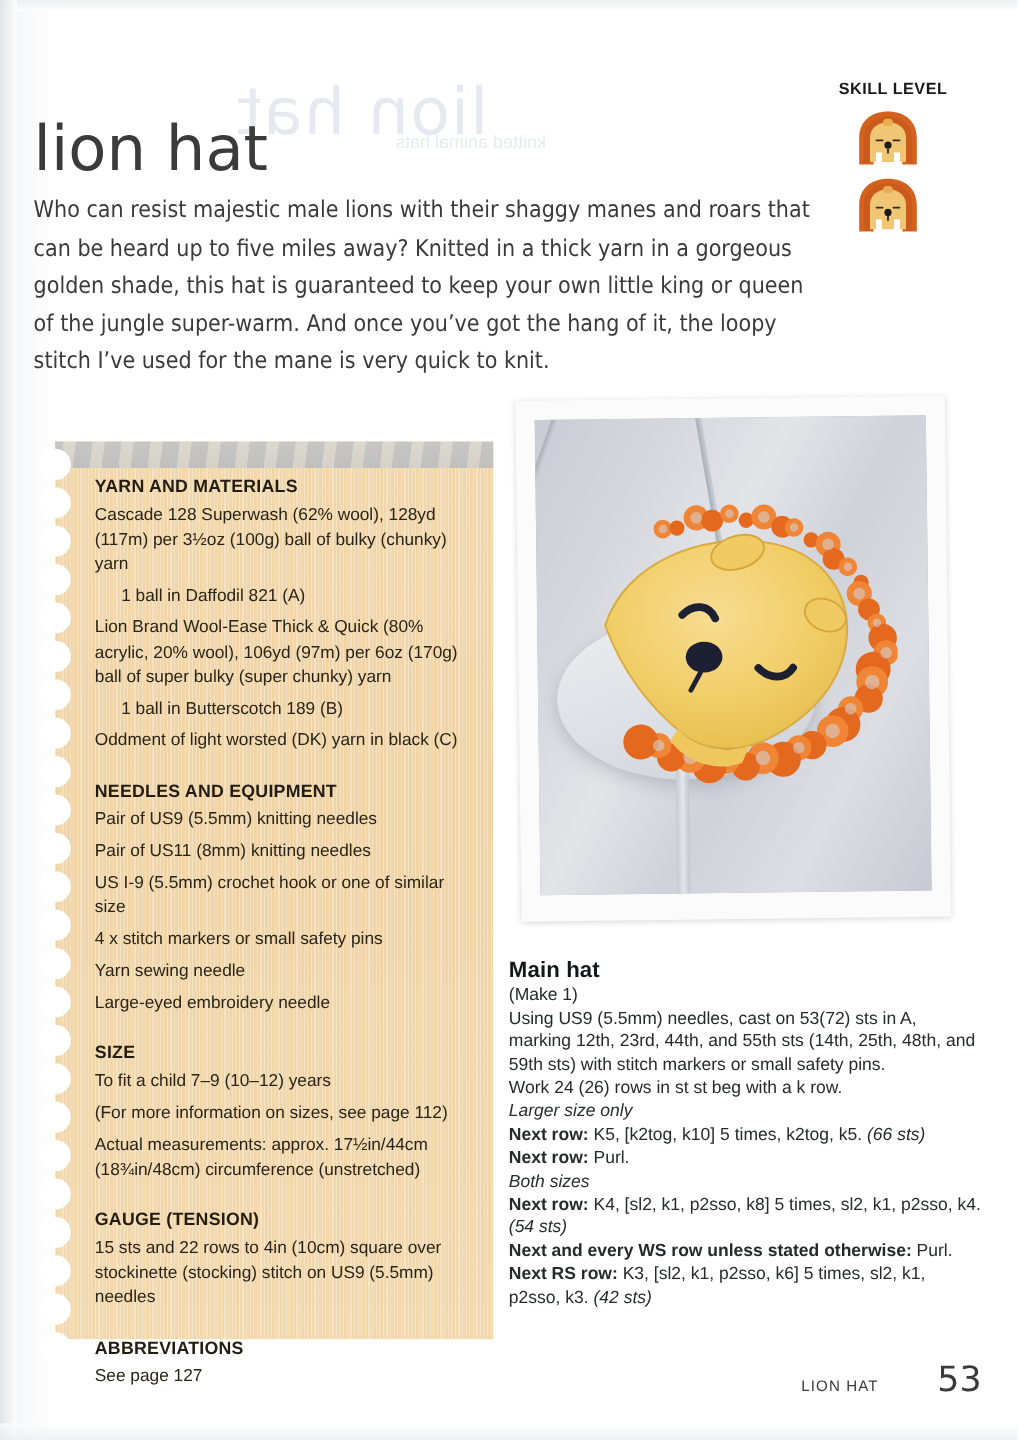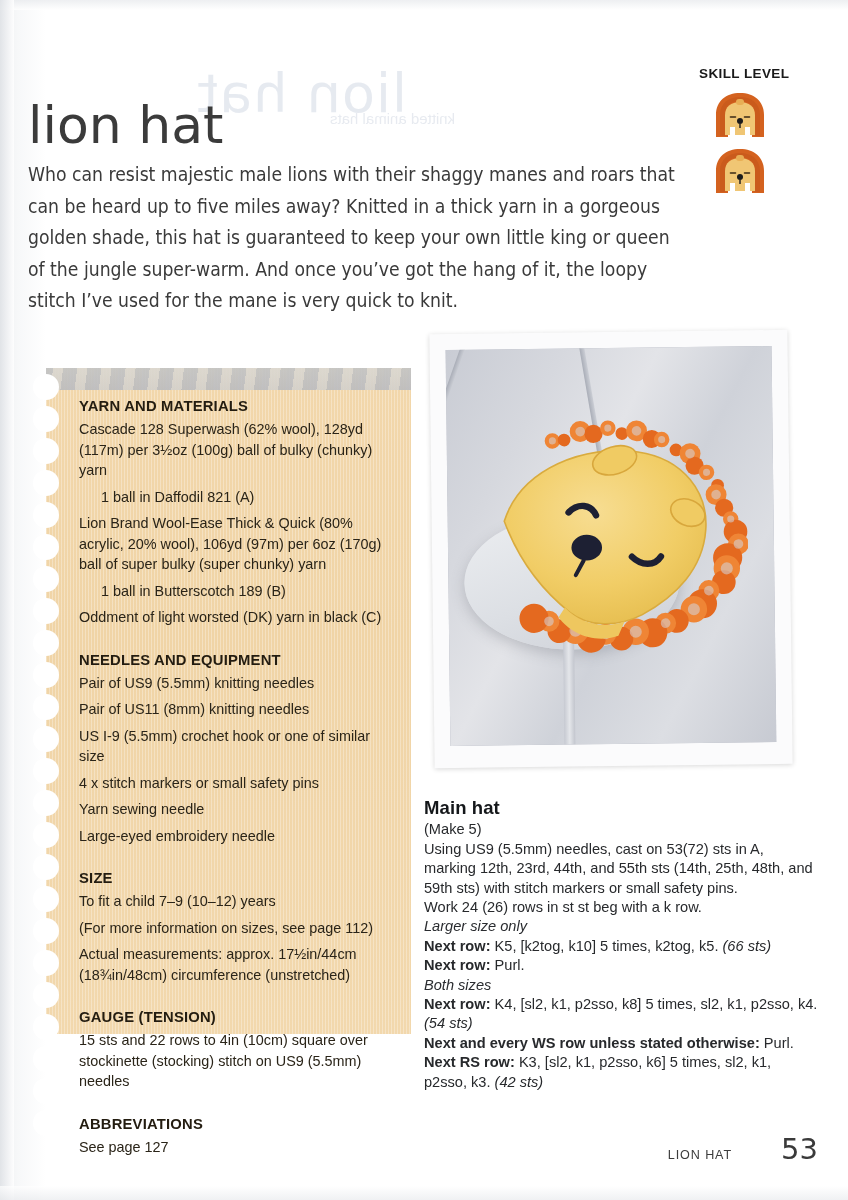--- a/index.html
+++ b/index.html
@@ -119,21 +119,21 @@
     padding-left: 19px;
   }
   .lion-icon { display: block; margin-bottom: 8px; }
 
   
   .panel {
     position: absolute;
     left: 33px;
     top: 368px;
     width: 378px;
-    height: 666px;
+    height: 748px;
   }
   .panel-body {
     position: absolute;
     left: 13px;
     top: 0;
     right: 0;
     bottom: 0;
     background:
       repeating-linear-gradient(90deg,
         rgba(255,255,255,.30) 0px,
@@ -497,21 +497,21 @@
       <path d="M196 164 C 208 176, 224 176, 232 164" fill="none" stroke="#1d2033" stroke-width="8" stroke-linecap="round"></path>
       <ellipse cx="140" cy="152" rx="19" ry="16" fill="#1d2033"></ellipse>
       <path d="M136 168 L 126 186" fill="none" stroke="#1d2033" stroke-width="5" stroke-linecap="round"></path>
     </svg>
   </div>
 </div>
 
 <div class="instructions">
   <div class="inst-head">Main hat</div>
   <div id="inst-body">
-      <div class="inst-p">(Make 5)</div>
+      <div class="inst-p">(Make 1)</div>
       <div class="inst-p">Using US9 (5.5mm) needles, cast on 53(72) sts in A, marking 12th, 23rd, 44th, and 55th sts (14th, 25th, 48th, and 59th sts) with stitch markers or small safety pins.</div>
       <div class="inst-p">Work 24 (26) rows in st st beg with a k row.</div>
       <div class="inst-p inst-ital">Larger size only</div>
       <div class="inst-p"><span class="inst-b">Next row:</span> K5, [k2tog, k10] 5 times, k2tog, k5. <span class="sts">(66 sts)</span></div>
       <div class="inst-p"><span class="inst-b">Next row:</span> Purl.</div>
       <div class="inst-p inst-ital">Both sizes</div>
       <div class="inst-p"><span class="inst-b">Next row:</span> K4, [sl2, k1, p2sso, k8] 5 times, sl2, k1, p2sso, k4. <span class="sts">(54 sts)</span></div>
       <div class="inst-p"><span class="inst-b">Next and every WS row unless stated otherwise:</span> Purl.</div>
       <div class="inst-p"><span class="inst-b">Next RS row:</span> K3, [sl2, k1, p2sso, k6] 5 times, sl2, k1, p2sso, k3. <span class="sts">(42 sts)</span></div>
     </div>

